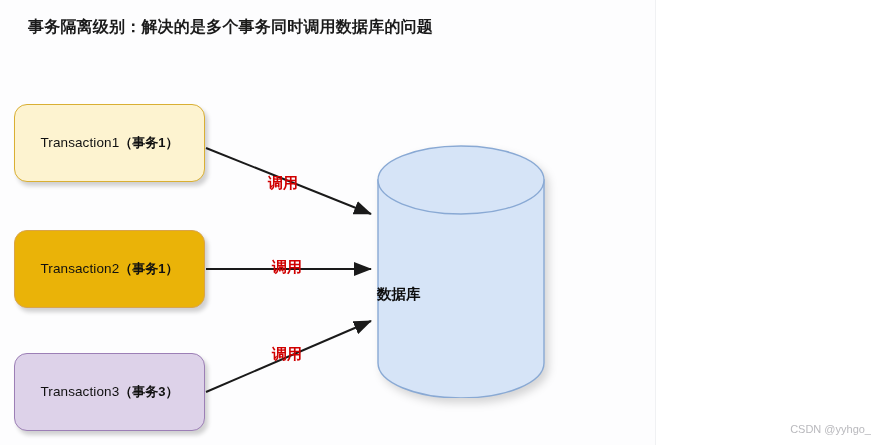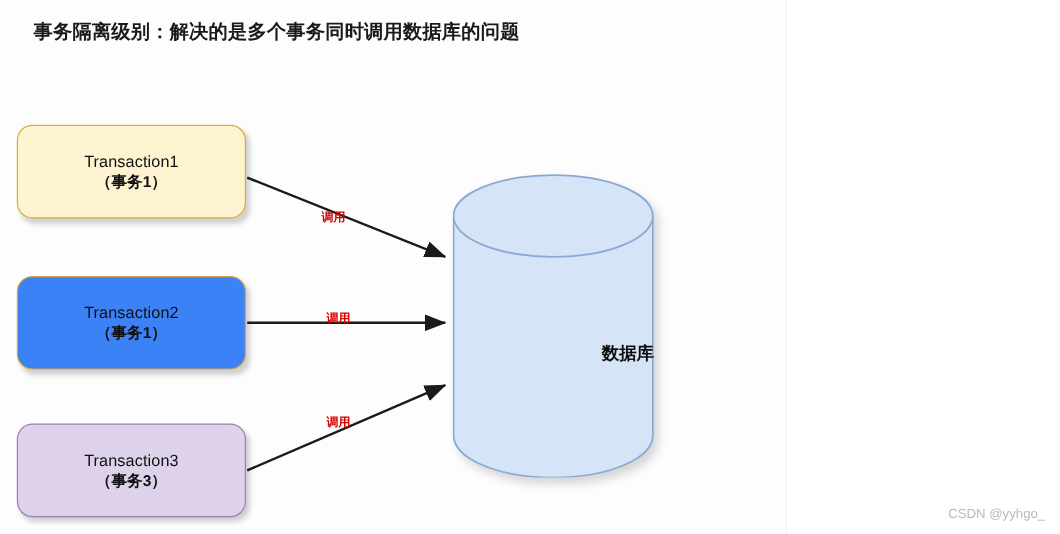--- a/index.html
+++ b/index.html
@@ -56,73 +56,73 @@
   
   .tx-box {
     position: absolute;
     width: 191px;
     height: 78px;
     border-radius: 13px;
     border-width: 1.6px;
     border-style: solid;
     box-sizing: border-box;
     display: flex;
-    flex-direction: column;
+    flex-direction: row;
     align-items: center;
     justify-content: center;
     box-shadow: 3px 4px 4px rgba(0,0,0,0.18);
     line-height: 1.32;
   }
   .tx-box .tx-en {
     font-size: 13.5px;
     color: #101010;
     font-weight: normal;
     letter-spacing: 0.1px;
   }
   .tx-box .tx-cn {
     font-size: 13px;
     color: #101010;
     font-weight: bold;
   }
   #tx-box-1 { left: 14px; top: 104px; background: #fdf3d0; border-color: #d9af33; }
-  #tx-box-2 { left: 14px; top: 230px; background: #3b82f6; border-color: #d9a44a; }
+  #tx-box-2 { left: 14px; top: 230px; background: #eab308; border-color: #d9a44a; }
   #tx-box-3 { left: 14px; top: 353px; background: #ddd2e9; border-color: #9c7fb6; text-align: center; }
 
   
   .cylinder {
     position: absolute;
     left: 377px;
     top: 145px;
     width: 168px;
     height: 253px;
     filter: drop-shadow(4px 5px 4px rgba(0,0,0,0.16));
   }
   .cyl-label {
     position: absolute;
     left: 377px;
     top: 285px;
     width: 168px;
-    text-align: right;
+    text-align: left;
     font-size: 14.5px;
     font-weight: bold;
     color: #0d0d0d;
     pointer-events: none;
   }
 
   
   .arrows {
     position: absolute;
     left: 0;
     top: 0;
     width: 655px;
     height: 445px;
   }
   .arrow-label {
     position: absolute;
-    font-size: 10px;
+    font-size: 15px;
     font-weight: bold;
     color: #d00000;
     white-space: nowrap;
   }
   #arrow-label-1 { left: 268px; top: 174px; }
   #arrow-label-2 { left: 272px; top: 258px; }
   #arrow-label-3 { left: 272px; top: 345px; }
 
   
   .watermark {

